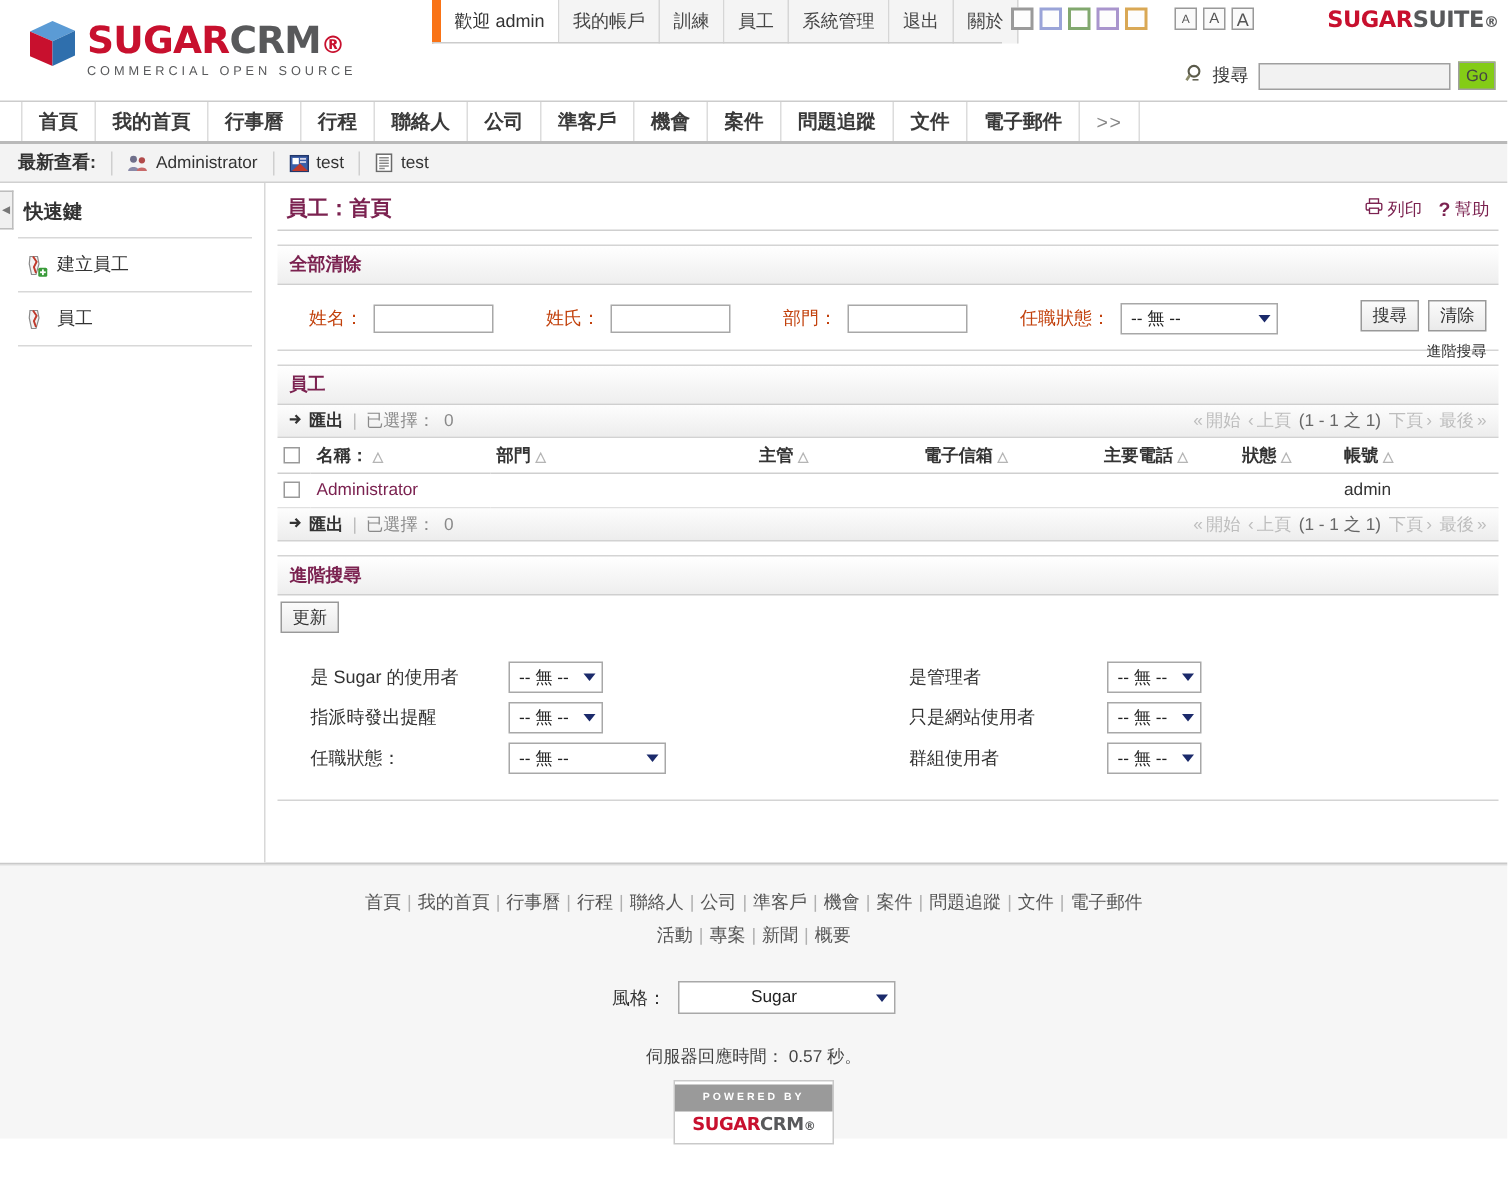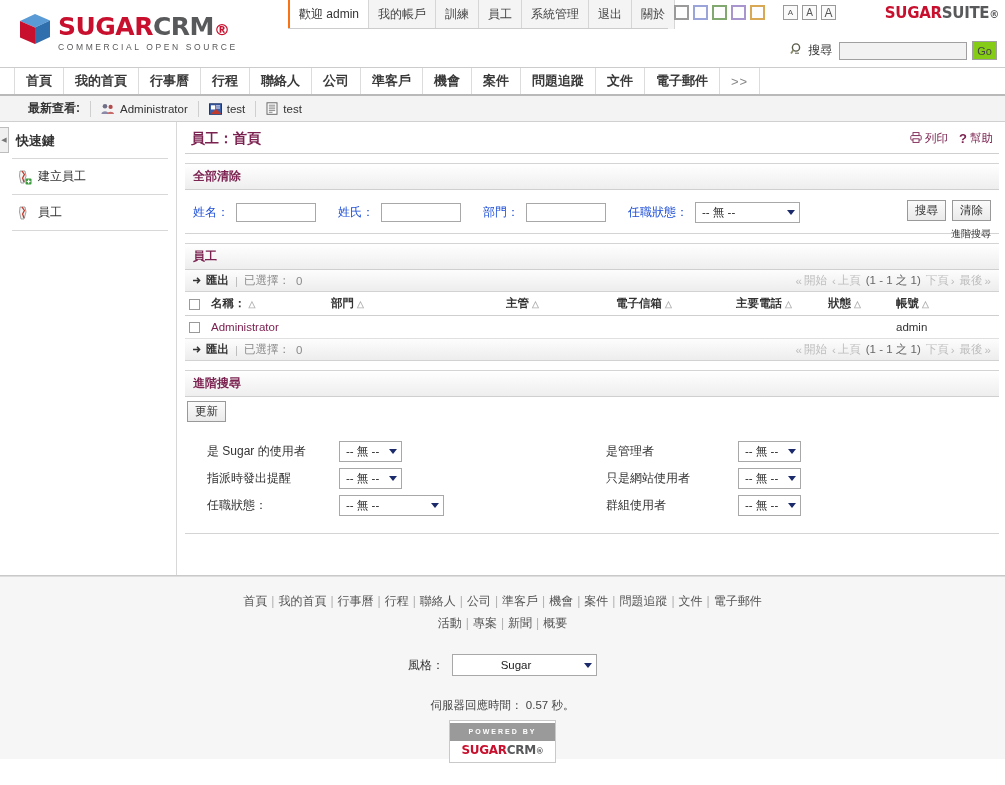--- a/index.html
+++ b/index.html
@@ -52,21 +52,21 @@
   .top-tab {
     display: flex; align-items: center;
     padding: 0 9px;
     font-size: 12px;
     color: #444444;
     border-right: 1px solid #d6d6d6;
     background: #f4f4f4;
     cursor: pointer;
     white-space: nowrap;
   }
-  .top-tab:first-child { border-left: 2px solid #f97316; }
+  .top-tab:first-child { border-left: 6px solid #f97316; }
   .top-tab.active {
     background: #ffffff;
     border-bottom: 1px solid #ffffff;
     color: #333;
   }
   .top-tabs-underline {
     position: absolute; left: 288px; top: 28px;
     width: 380px; height: 1px; background: #cccccc;
   }
 
@@ -150,21 +150,21 @@
   }
   .mod-tab:last-child { border-right: 1px solid #dcdcdc; }
   .mod-tab.more { font-weight: normal; color: #888; letter-spacing: 1px; }
 
   
   .recent-bar {
     height: 26px;
     background: #f3f3f3;
     border-bottom: 1px solid #d0d0d0;
     display: flex; align-items: center;
-    padding-left: 28px;
+    padding-left: 12px;
     gap: 0;
   }
   .recent-label { font-size: 12px; font-weight: bold; color: #333; margin-right: 10px; }
   .recent-item {
     display: flex; align-items: center;
     padding: 0 10px;
     border-left: 1px solid #cfcfcf;
     font-size: 11.5px; color: #333;
     cursor: pointer;
     height: 16px;
@@ -243,21 +243,21 @@
   .panel-body {
     border-bottom: 1px solid #d4d4d4;
     background: #ffffff;
     padding: 12px 8px 10px 8px;
     position: relative;
   }
 
   
   .search-form { display: flex; align-items: center; }
   .sf-field { display: flex; align-items: center; margin-right: 22px; }
-  .sf-label { font-size: 12px; color: #1d4ed8; margin-right: 7px; white-space: nowrap; }
+  .sf-label { font-size: 12px; color: #c2410c; margin-right: 7px; white-space: nowrap; margin-left: 13px; }
   .sf-input {
     width: 80px; height: 19px;
     border: 1px solid #a8a8a8;
     background: #ffffff;
     font-size: 11px; padding: 0 3px;
   }
   .sel {
     height: 21px;
     border: 1px solid #a8a8a8;
     background: #ffffff;

